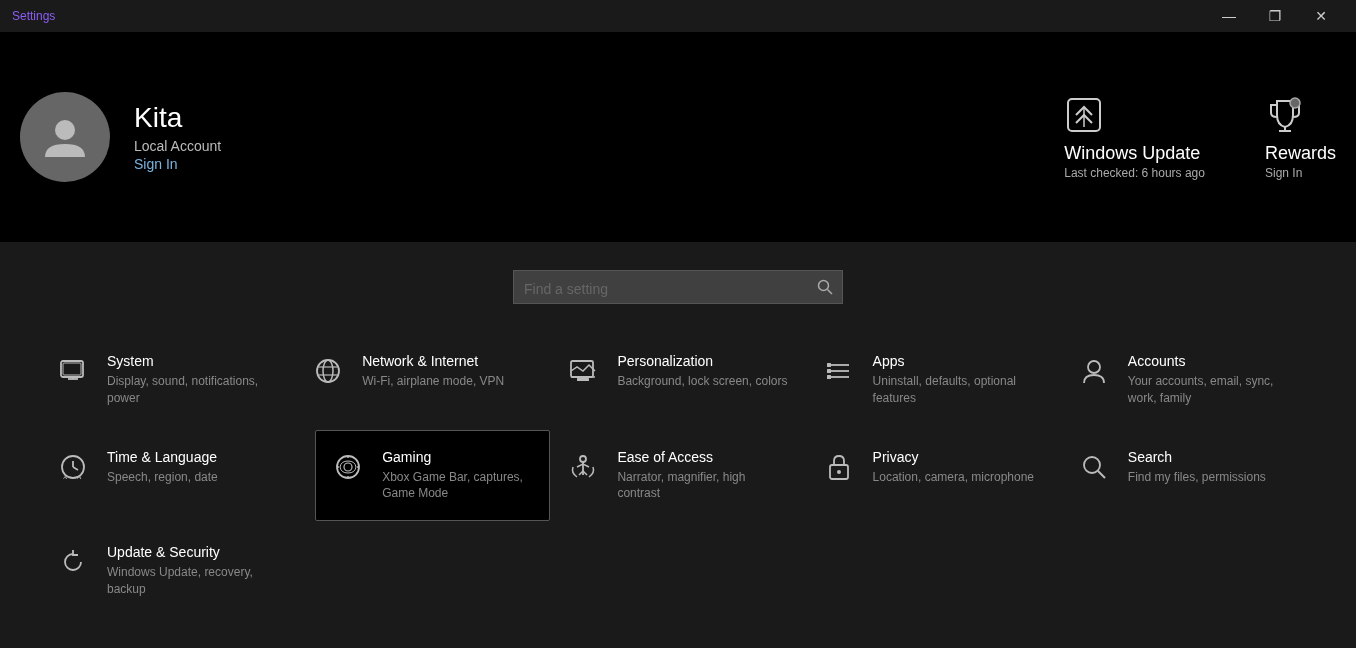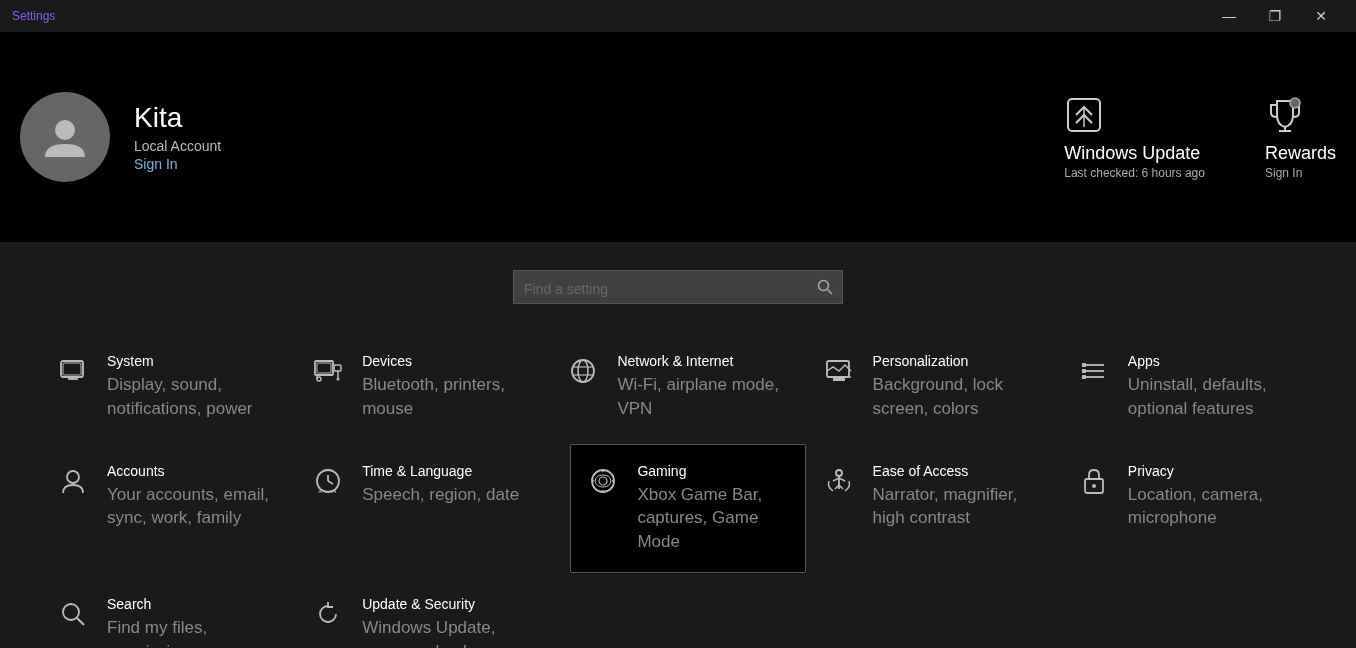--- a/index.html
+++ b/index.html
@@ -179,21 +179,21 @@
       height: 28px;
     }
     .setting-text {}
     .setting-title {
       font-size: 14px;
       color: #fff;
       font-weight: 400;
       margin-bottom: 4px;
     }
     .setting-desc {
-      font-size: 17px;
+      font-size: 12px;
       color: #888;
       line-height: 1.4;
     }
   </style>
 </head>
 <body>
 
 <div class="title-bar">
   <span class="title-bar-title">Settings</span>
   <div class="title-bar-controls">
@@ -270,37 +270,20 @@
         <line x1="14" y1="20" x2="14" y2="22" stroke="#bbb" stroke-width="1.8"></line>
         <rect x="4" y="6" width="18" height="12" rx="1" stroke="#bbb" stroke-width="1" fill="none"></rect>
       </svg>
     </div>
     <div class="setting-text">
       <div class="setting-title">System</div>
       <div class="setting-desc">Display, sound, notifications, power</div>
     </div>
   </div>
 
-  <div class="setting-item">
-    <div class="setting-icon">
-      <svg viewBox="0 0 28 28" fill="none" xmlns="http://www.w3.org/2000/svg">
-        <rect x="1" y="4" width="18" height="14" rx="1" stroke="#bbb" stroke-width="1.8" fill="none"></rect>
-        <rect x="3" y="6" width="14" height="10" rx="0.5" stroke="#bbb" stroke-width="1" fill="none"></rect>
-        <rect x="20" y="8" width="7" height="6" rx="1" stroke="#bbb" stroke-width="1.5" fill="none"></rect>
-        <circle cx="5" cy="22" r="2" stroke="#bbb" stroke-width="1.5" fill="none"></circle>
-        <line x1="3" y1="18" x2="3" y2="22" stroke="#bbb" stroke-width="1.5"></line>
-        <line x1="24" y1="14" x2="24" y2="22" stroke="#bbb" stroke-width="1.5"></line>
-        <circle cx="24" cy="22" r="1.5" fill="#bbb"></circle>
-      </svg>
-    </div>
-    <div class="setting-text">
-      <div class="setting-title">Devices</div>
-      <div class="setting-desc">Bluetooth, printers, mouse</div>
-    </div>
-  </div>
 
 
   <div class="setting-item">
     <div class="setting-icon">
       <svg viewBox="0 0 28 28" fill="none" xmlns="http://www.w3.org/2000/svg">
         <circle cx="14" cy="14" r="11" stroke="#bbb" stroke-width="1.8" fill="none"></circle>
         <ellipse cx="14" cy="14" rx="5" ry="11" stroke="#bbb" stroke-width="1.5" fill="none"></ellipse>
         <line x1="3" y1="10" x2="25" y2="10" stroke="#bbb" stroke-width="1.2"></line>
         <line x1="3" y1="18" x2="25" y2="18" stroke="#bbb" stroke-width="1.2"></line>
       </svg>

